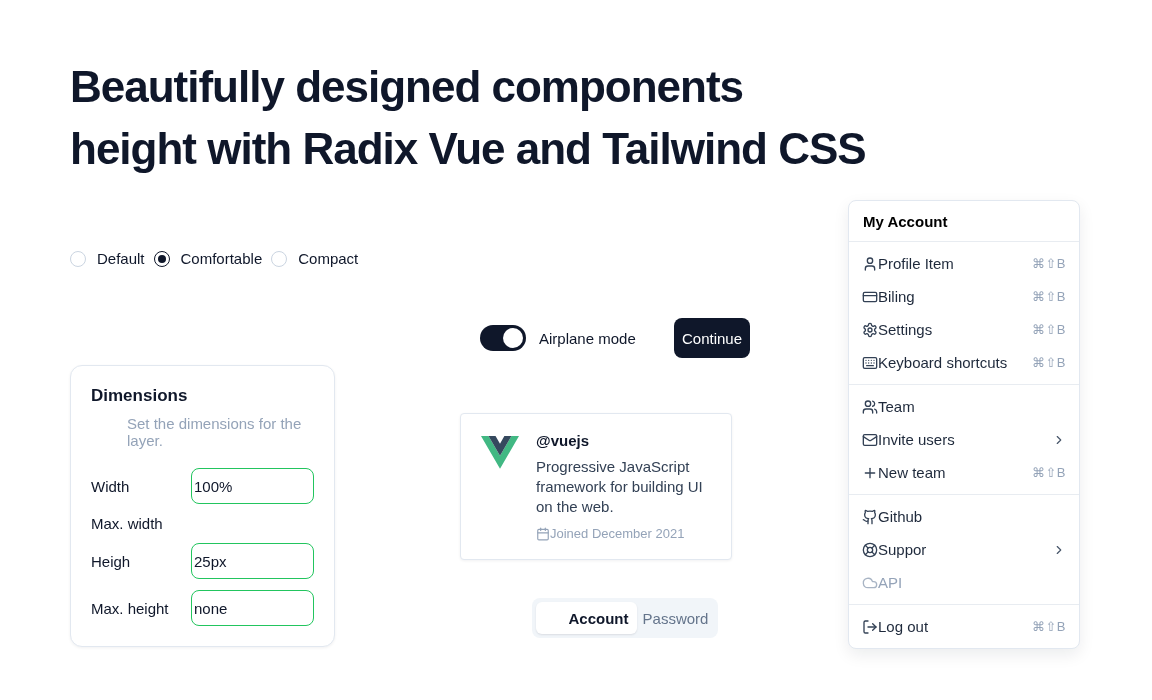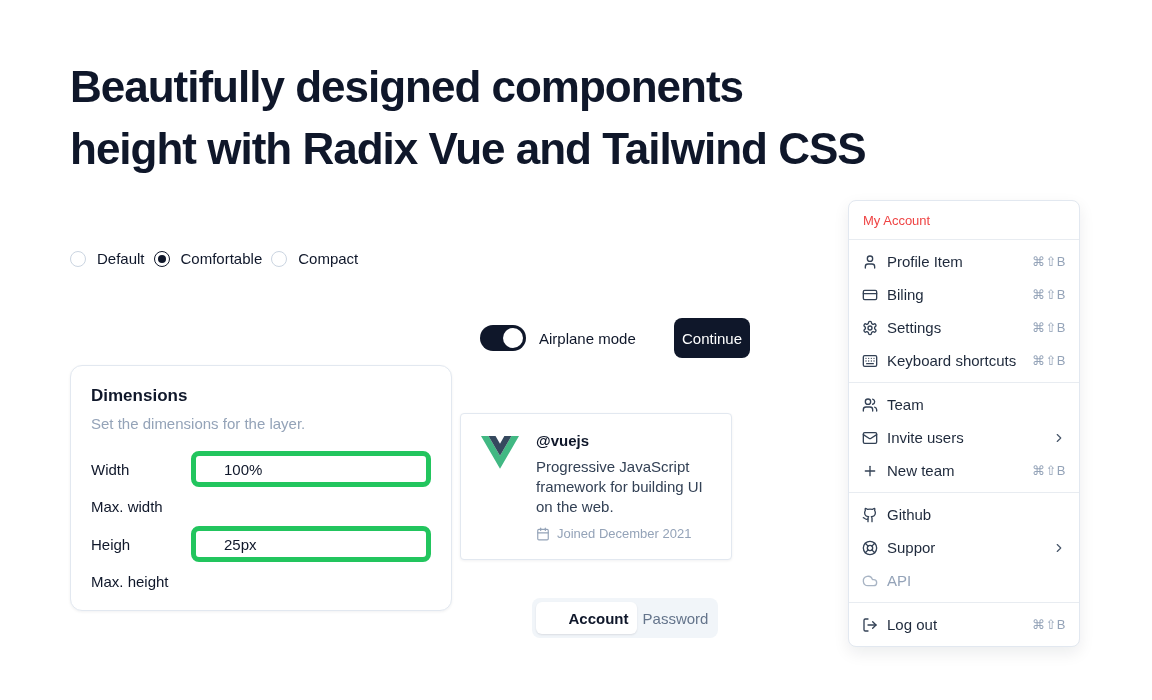--- a/index.html
+++ b/index.html
@@ -22,34 +22,34 @@
 
   
   .radio-group { left:70px; top:250px; display:flex; gap:9px; }
   .radio-row { display:flex; align-items:center; gap:11px; font-size:15px; font-weight:500; color:#0f172a; }
   .radio { width:16px; height:16px; border-radius:50%; border:1px solid #cbd5e1; position:relative; background:#fff; flex-shrink:0; }
   .radio.checked { border-color:#0f172a; }
   .radio.checked::after { content:''; position:absolute; inset:3px; border-radius:50%; background:#0f172a; }
 
   
   .dim-card {
-    left:70px; top:365px; width:382px;
+    left:70px; top:365px; width:265px;
     background:#fff; border:1px solid #e2e8f0; border-radius:12px;
     box-shadow:0 1px 3px rgba(15,23,42,.06);
     padding:20px;
   }
   .dim-title { font-size:17px; font-weight:700; }
-  .dim-sub { font-size:15px; color:#94a3b8; margin-top:9px; }
+  .dim-sub { font-size:15px; color:#94a3b8; margin-top:9px;margin-left:36px; }
   .dim-rows { margin-top:19px; display:flex; flex-direction:column; gap:11px; }
   .dim-row { display:flex; align-items:center; }
   .dim-label { width:100px; font-size:15px; font-weight:500; flex-shrink:0; }
   .dim-input {
     flex:1; height:36px; min-width:0;
-    border:5px solid #22c55e; border-radius:8px;
-    padding:0 28px; font-size:15px; color:#0f172a;
+    border:1px solid #22c55e; border-radius:8px;
+    padding:0 2px; font-size:15px; color:#0f172a;
     font-family:"Liberation Sans", sans-serif; background:#fff; outline:none;
   }
 
   
   .switch-row { left:480px; top:325px; display:flex; align-items:center; gap:13px; }
   .switch { width:46px; height:26px; border-radius:13px; background:#0f172a; position:relative; cursor:pointer; }
   .switch-knob { position:absolute; right:3px; top:3px; width:20px; height:20px; border-radius:50%; background:#fff; }
   .switch-label { font-size:15px; font-weight:500; }
 
   
@@ -62,42 +62,42 @@
   
   .vue-card {
     left:460px; top:413px; width:272px;
     border:1px solid #e2e8f0; border-radius:4px; background:#fff;
     box-shadow:0 1px 3px rgba(15,23,42,.06);
     padding:18px 20px; display:flex; gap:17px; align-items:flex-start;
   }
   .vue-logo { width:38px; height:33px; flex-shrink:0; margin-top:4px; }
   .vue-handle { font-size:15px; font-weight:700; }
   .vue-desc { font-size:15px; color:#334155; line-height:20px; margin-top:8px; }
-  .vue-joined { margin-top:9px; display:flex; align-items:center; gap:7px; font-size:13px; color:#94a3b8; }
+  .vue-joined { margin-top:9px; display:flex; align-items:center; gap:0; font-size:13px; color:#94a3b8; }
   .vue-joined svg { width:14px; height:14px; }
 
   
   .tabs { left:532px; top:598px; width:186px; height:40px; background:#f1f5f9; border-radius:8px; padding:4px; display:flex; }
   .tab {
     flex:1; display:flex; align-items:center; justify-content:center;
     font-size:15px; font-weight:500; color:#64748b; border-radius:6px; cursor:pointer; white-space:nowrap;
   }
   .tab.active { background:#fff; color:#0f172a; font-weight:600; box-shadow:0 1px 2px rgba(15,23,42,.1);padding-left:24px; }
 
   
   .menu {
     left:848px; top:200px; width:232px;
     background:#fff; border:1px solid #e2e8f0; border-radius:8px;
     box-shadow:0 6px 16px rgba(15,23,42,.08);
   }
-  .menu-label { padding:12px 14px 11px 14px; font-size:13px; font-weight:400; color:#ef4444; }
+  .menu-label { padding:12px 14px 11px 14px; font-size:15px; font-weight:700; color:#000000; }
   .menu-sep { height:1px; background:#e8ecf1; }
   .menu-group { padding:5px 0; }
   .menu-item {
-    display:flex; align-items:center; gap:9px;
+    display:flex; align-items:center; 
     height:33px; padding:0 13px; font-size:15px; color:#1e293b;
     cursor:pointer; white-space:nowrap;
   }
   .menu-item svg.mi { width:16px; height:16px; color:#334155; flex-shrink:0; }
   .menu-item .grow { flex:1; overflow:hidden; }
   .shortcut { font-size:13px; color:#94a3b8; letter-spacing:.5px; flex-shrink:0; }
   .chev { width:14px; height:14px; color:#475569; flex-shrink:0; }
   .menu-item.disabled { color:#94a3b8; cursor:default; }
   .menu-item.disabled svg.mi { color:#a8b4c4; }
 </style>
@@ -134,20 +134,21 @@
     </div>
     <div class="dim-row">
       <span class="dim-label">Max. width</span>
     </div>
     <div class="dim-row">
       <span class="dim-label">Heigh</span>
       <input class="dim-input" type="text" value="25px" style="">
     </div>
     <div class="dim-row">
       <span class="dim-label">Max. height</span>
+      <input class="dim-input" type="text" value="none" style="">
     </div>
   </div>
 </div>
 
 <div class="abs switch-row">
   <span class="switch">
       <span class="switch-knob"></span>
     </span>
   <span class="switch-label">Airplane mode</span>
 </div>

